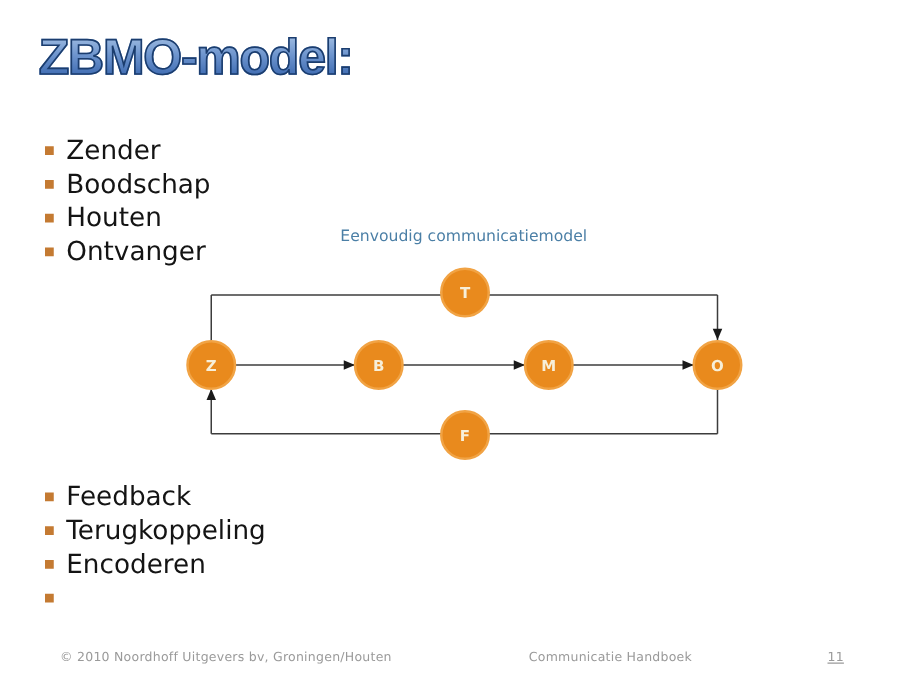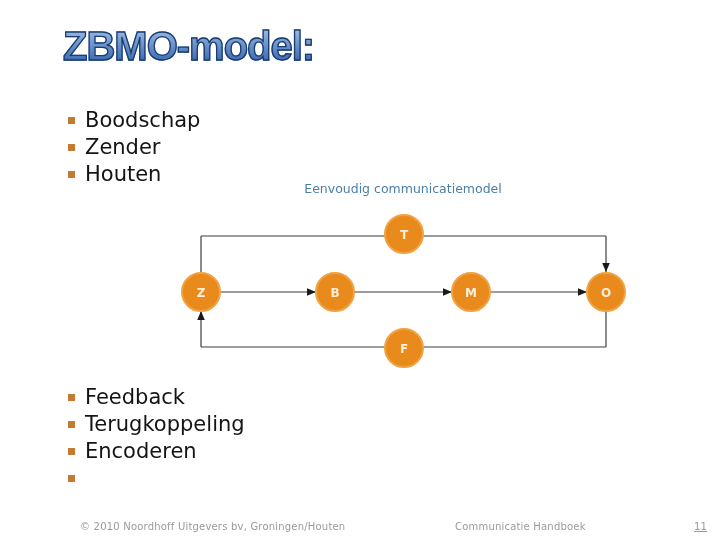--- a/index.html
+++ b/index.html
@@ -3,21 +3,21 @@
 <meta charset="utf-8">
 <style>
   html, body { margin: 0; padding: 0; }
   body {
     width: 720px; height: 540px;
     background: #ffffff;
     font-family: "DejaVu Sans", sans-serif;
     position: relative;
     overflow: hidden;
   }
-  .slide { position: absolute; inset: 0; margin-left: 32px; }
+  .slide { position: absolute; inset: 0; }
 
   
   h1.slide-title {
     position: absolute;
     left: 31px; top: 24px;
     margin: 0;
     font-family: "Liberation Sans", sans-serif;
     font-size: 40px;
     font-weight: bold;
     letter-spacing: -1px;
@@ -79,29 +79,33 @@
 </head>
 <body>
 
 <div class="slide">
 
   <h1 class="slide-title">ZBMO-model:</h1>
 
   <ul class="bullets top">
     <li>
         <span class="sq"></span>
+        <span>Zender</span>
+      </li>
+    <li>
+        <span class="sq"></span>
         <span>Boodschap</span>
       </li>
     <li>
         <span class="sq"></span>
-        <span>Zender</span>
+        <span>Houten</span>
       </li>
     <li>
         <span class="sq"></span>
-        <span>Houten</span>
+        <span>Ontvanger</span>
       </li>
   </ul>
 
   <div class="diagram">
     <svg width="480" height="205" viewBox="0 0 480 205">
 
       <text x="231" y="23" text-anchor="middle" font-size="12.5" fill="#4B7FA6">Eenvoudig communicatiemodel</text>
 
       <g stroke="#3C3C3C" stroke-width="1.2">
         <line x1="29" y1="66" x2="434" y2="66"></line>

